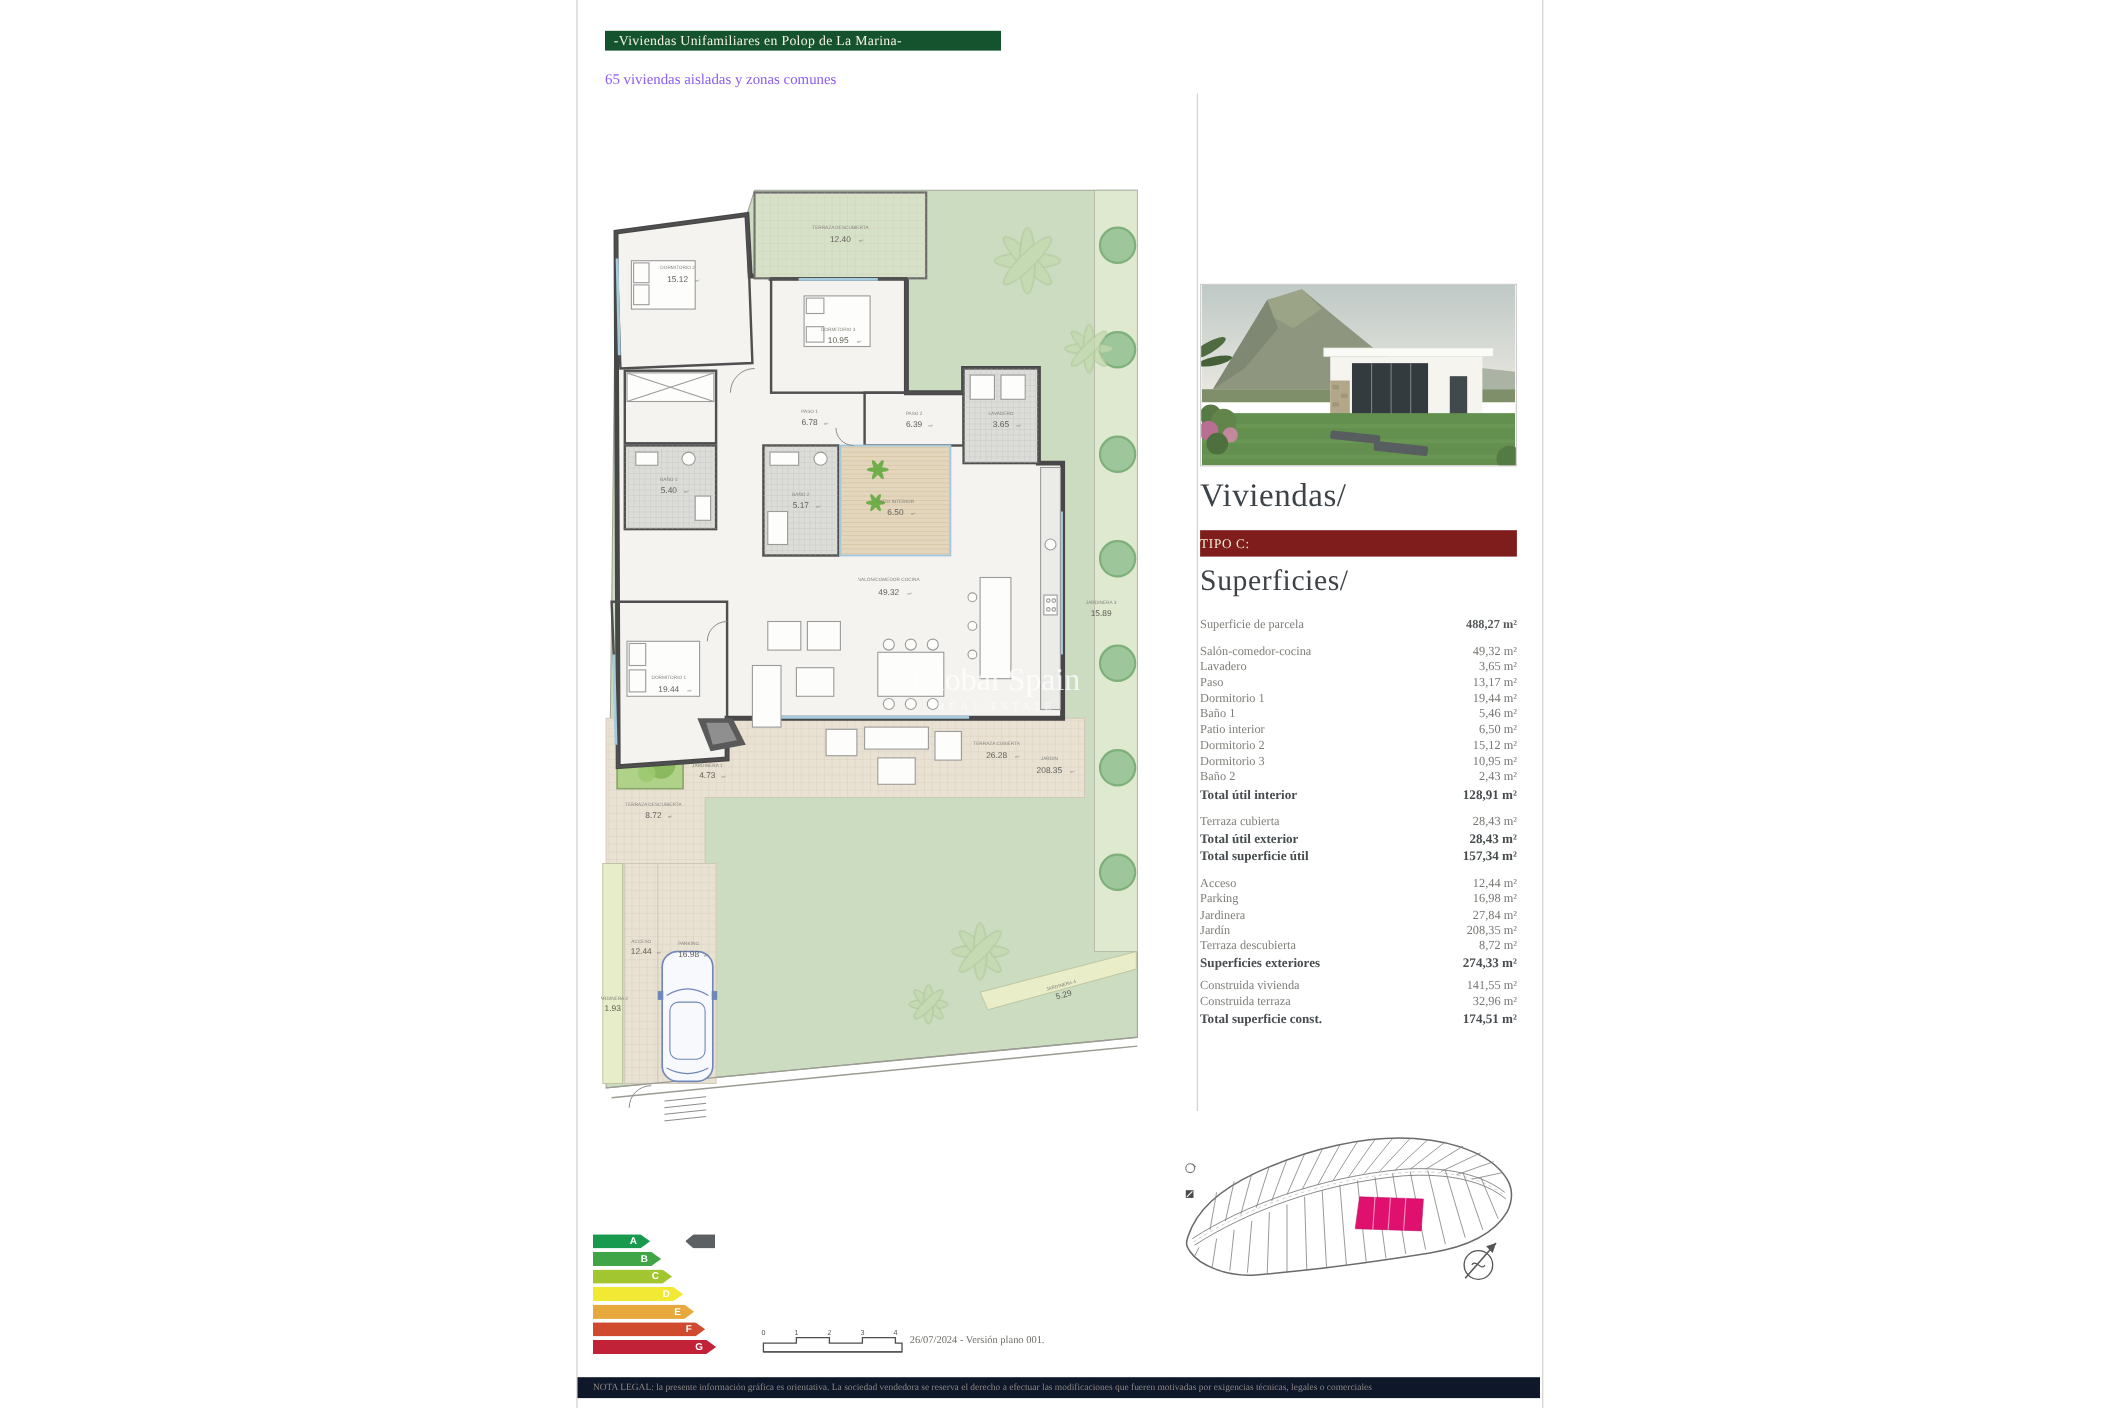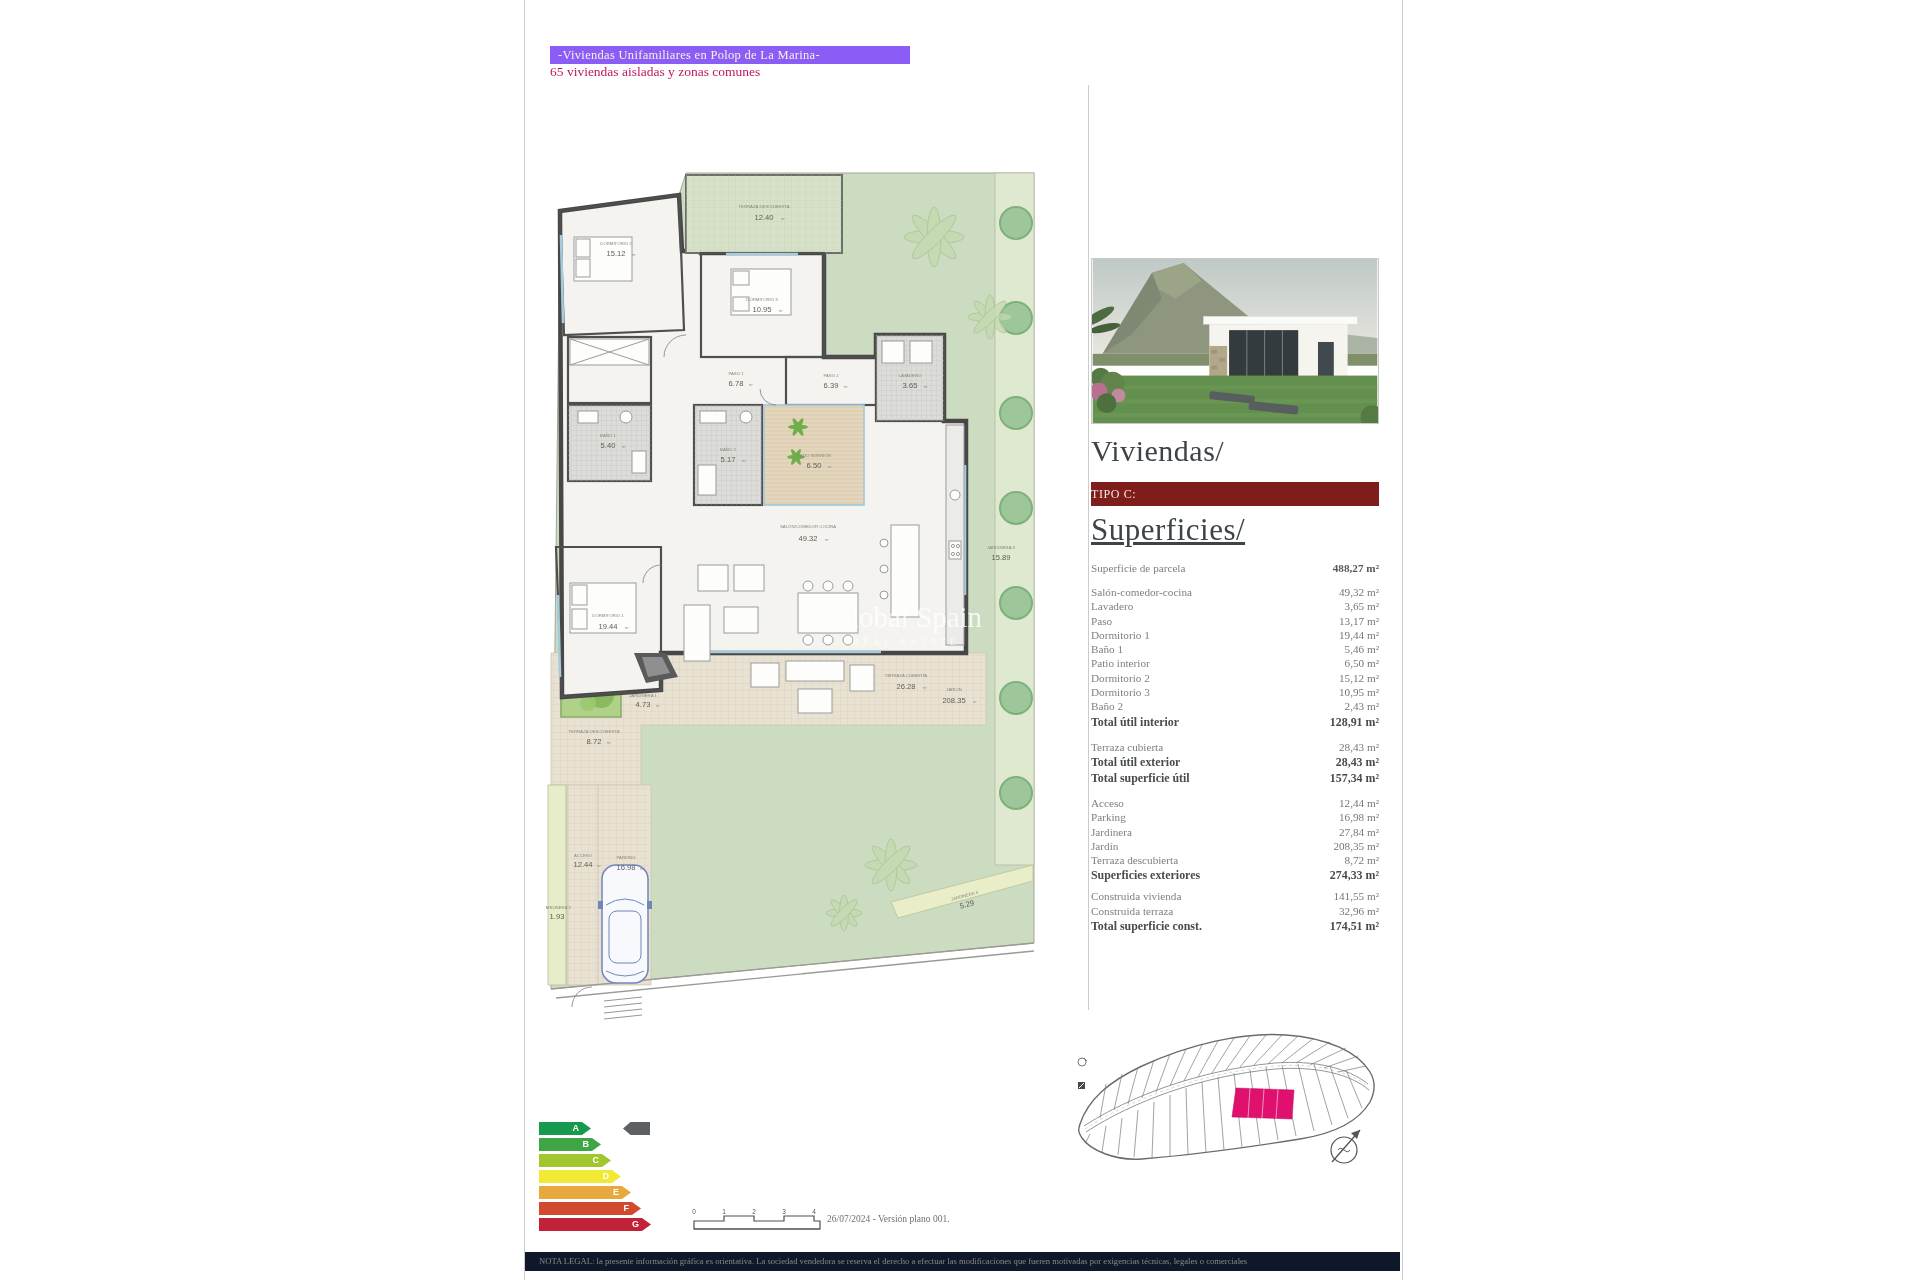--- a/index.html
+++ b/index.html
@@ -2,30 +2,30 @@
 <html><head>
 <meta charset="utf-8">
 <style>
   html,body{margin:0;padding:0;background:#ffffff;}
   #page{position:relative;width:1920px;height:1280px;background:#fff;overflow:hidden;
         font-family:"Liberation Serif", serif;color:#4a4a4a;}
   #content{position:absolute;left:524px;top:0;width:877px;height:1280px;
            border-left:1px solid #cccccb;border-right:1px solid #cccccb;}
   .abs{position:absolute;}
   
-  .hdr-bar{left:25px;top:46px;width:352px;height:18px;background:#8b5cf6;
+  .hdr-bar{left:25px;top:28px;width:352px;height:18px;background:#14532d;
            color:#f7f3e2;font-size:12.5px;line-height:18px;padding-left:8px;letter-spacing:.3px;}
-  .hdr-sub{left:25px;top:64px;font-size:13.5px;color:#be185d;}
+  .hdr-sub{left:25px;top:64px;font-size:13.5px;color:#8b5cf6;}
   
   #sidebar{left:566px;top:0;width:288px;height:1116px;margin-top:44px;}
   .photo{left:0;top:214px;width:288px;height:166px;border:1px solid #c9c9c9;box-sizing:border-box;}
   .h1{left:0;top:390px;font-size:30px;color:#3d4347;letter-spacing:.5px;}
   .typebar{left:0;top:438px;width:288px;height:24px;background:#7f1d1d;color:#f3eeda;
            font-size:12px;line-height:24px;box-sizing:border-box;letter-spacing:.6px;}
-  .h2{left:0;top:468px;font-size:31px;color:#3d4347;letter-spacing:.5px;text-decoration:underline;}
+  .h2{left:0;top:468px;font-size:27px;color:#3d4347;letter-spacing:.5px;}
   .tbl{left:0;top:518px;width:288px;}
   .r{display:flex;justify-content:space-between;height:14.3px;font-size:11.2px;color:#807f7a;gap:44px;}
   .r .rv{color:#767672;}
   .r.b{height:16px;font-size:11.9px;font-weight:bold;color:#474c4f;}
   .r.b .rv{color:#474c4f;}
   .r.p{height:16px;}
   .r.p .rv{font-weight:bold;color:#55595c;}
   .gap8{height:8px;} .gap10{height:10px;} .gap6{height:6px;}
   
   .vline{left:563px;top:85px;width:1px;height:925px;background:#cbcbca;}

